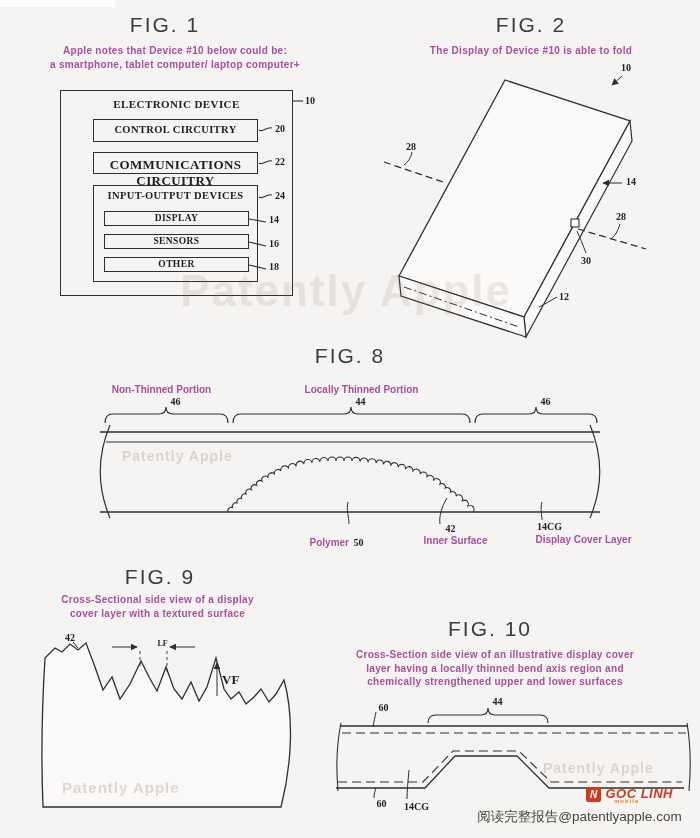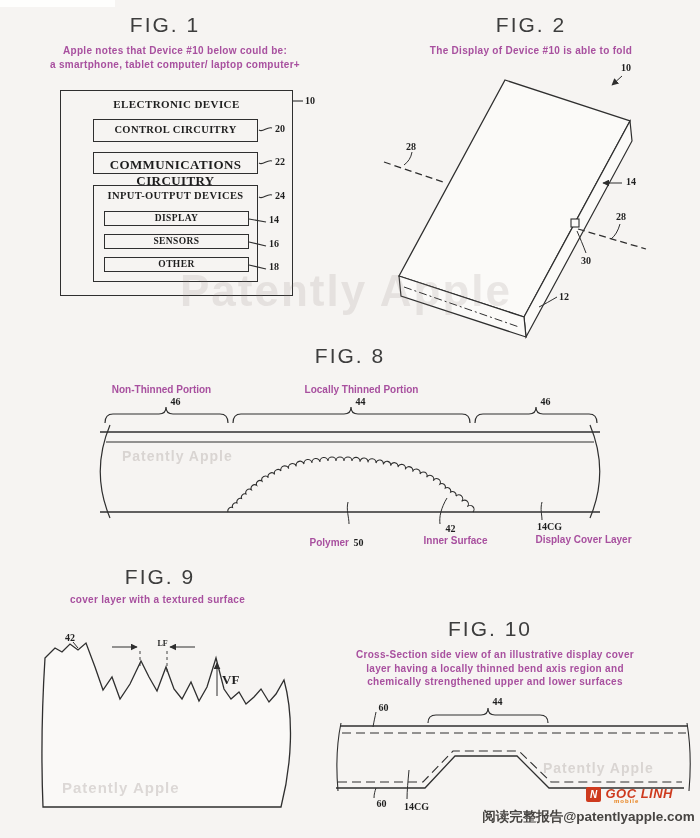--- a/index.html
+++ b/index.html
@@ -10,21 +10,21 @@
   .caption{font-size:10px;font-weight:bold;letter-spacing:.3px;line-height:13.5px;text-align:center;}
   .num{font-family:"Liberation Serif",serif;font-weight:bold;font-size:10px;color:#1f1f1f;white-space:nowrap;}
   .ctr{transform:translateX(-50%);padding-left:19px;}
   .plabel{font-size:10px;font-weight:bold;white-space:nowrap;}
   .wm{color:rgba(130,120,114,.25);font-weight:bold;letter-spacing:1px;white-space:nowrap;}
   .wm-big{font-size:44px;color:rgba(132,122,116,.15);letter-spacing:2px;}
   .box{position:absolute;border:1.4px solid #2f2f2f;box-sizing:border-box;}
   .boxlbl{position:absolute;left:0;right:0;text-align:center;
           font-family:"Liberation Serif",serif;font-weight:bold;color:#1d1d1d;letter-spacing:.4px;}
   svg{position:absolute;left:0;top:0;}
-  .footer-cn{font-size:13.5px;font-weight:bold;color:#474542;white-space:nowrap;margin-left:9px;}
+  .footer-cn{font-size:13.5px;font-weight:normal;color:#474542;white-space:nowrap;}
   .logo-name{font-size:13px;font-weight:bold;font-style:italic;letter-spacing:.5px;white-space:nowrap;}
   .logo-sq{display:inline-block;width:15px;height:15px;text-align:center;line-height:15px;
            font-size:10px;font-weight:bold;font-style:italic;color:#fff;border-radius:2px;}
   .logo-sub{font-size:6px;font-weight:bold;letter-spacing:1px;}
 </style>
 </head>
 <body>
 
 <svg width="700" height="838" viewBox="0 0 700 838">
   <defs>
@@ -157,20 +157,21 @@
   <span class="plabel" style="color: rgb(168, 80, 159);">Polymer</span>
   <span class="num">50</span>
 </div>
 <div class="abs num ctr" style="left:441px;top:523px;">42</div>
 <div class="abs plabel ctr" style="left: 446px; top: 535px; color: rgb(168, 80, 159);">Inner Surface</div>
 <div class="abs num ctr" style="left:540px;top:521px;">14CG</div>
 <div class="abs plabel ctr" style="left: 574px; top: 534px; color: rgb(168, 80, 159);">Display Cover Layer</div>
 
 <div class="abs fig-title" style="left:40px;top:565px;width:240px;">FIG. 9</div>
 <div class="abs caption" style="left: 20px; top: 593px; width: 275px; color: rgb(168, 80, 159);">
+  <div>Cross-Sectional side view of a display</div>
   <div>cover layer with a textured surface</div>
 </div>
 <div class="abs num" style="left:65px;top:632px;">42</div>
 <div class="abs num ctr" style="left:153px;top:639px;font-size:8px;">LF</div>
 <div class="abs num" style="left:222px;top:672px;font-size:13px;">VF</div>
 
 <div class="abs fig-title" style="left:330px;top:617px;width:320px;">FIG. 10</div>
 <div class="abs caption" style="left: 330px; top: 648px; width: 330px; color: rgb(168, 80, 159);">
   <div>Cross-Section side view of an illustrative display cover</div>
   <div>layer having a locally thinned bend axis region and</div>

